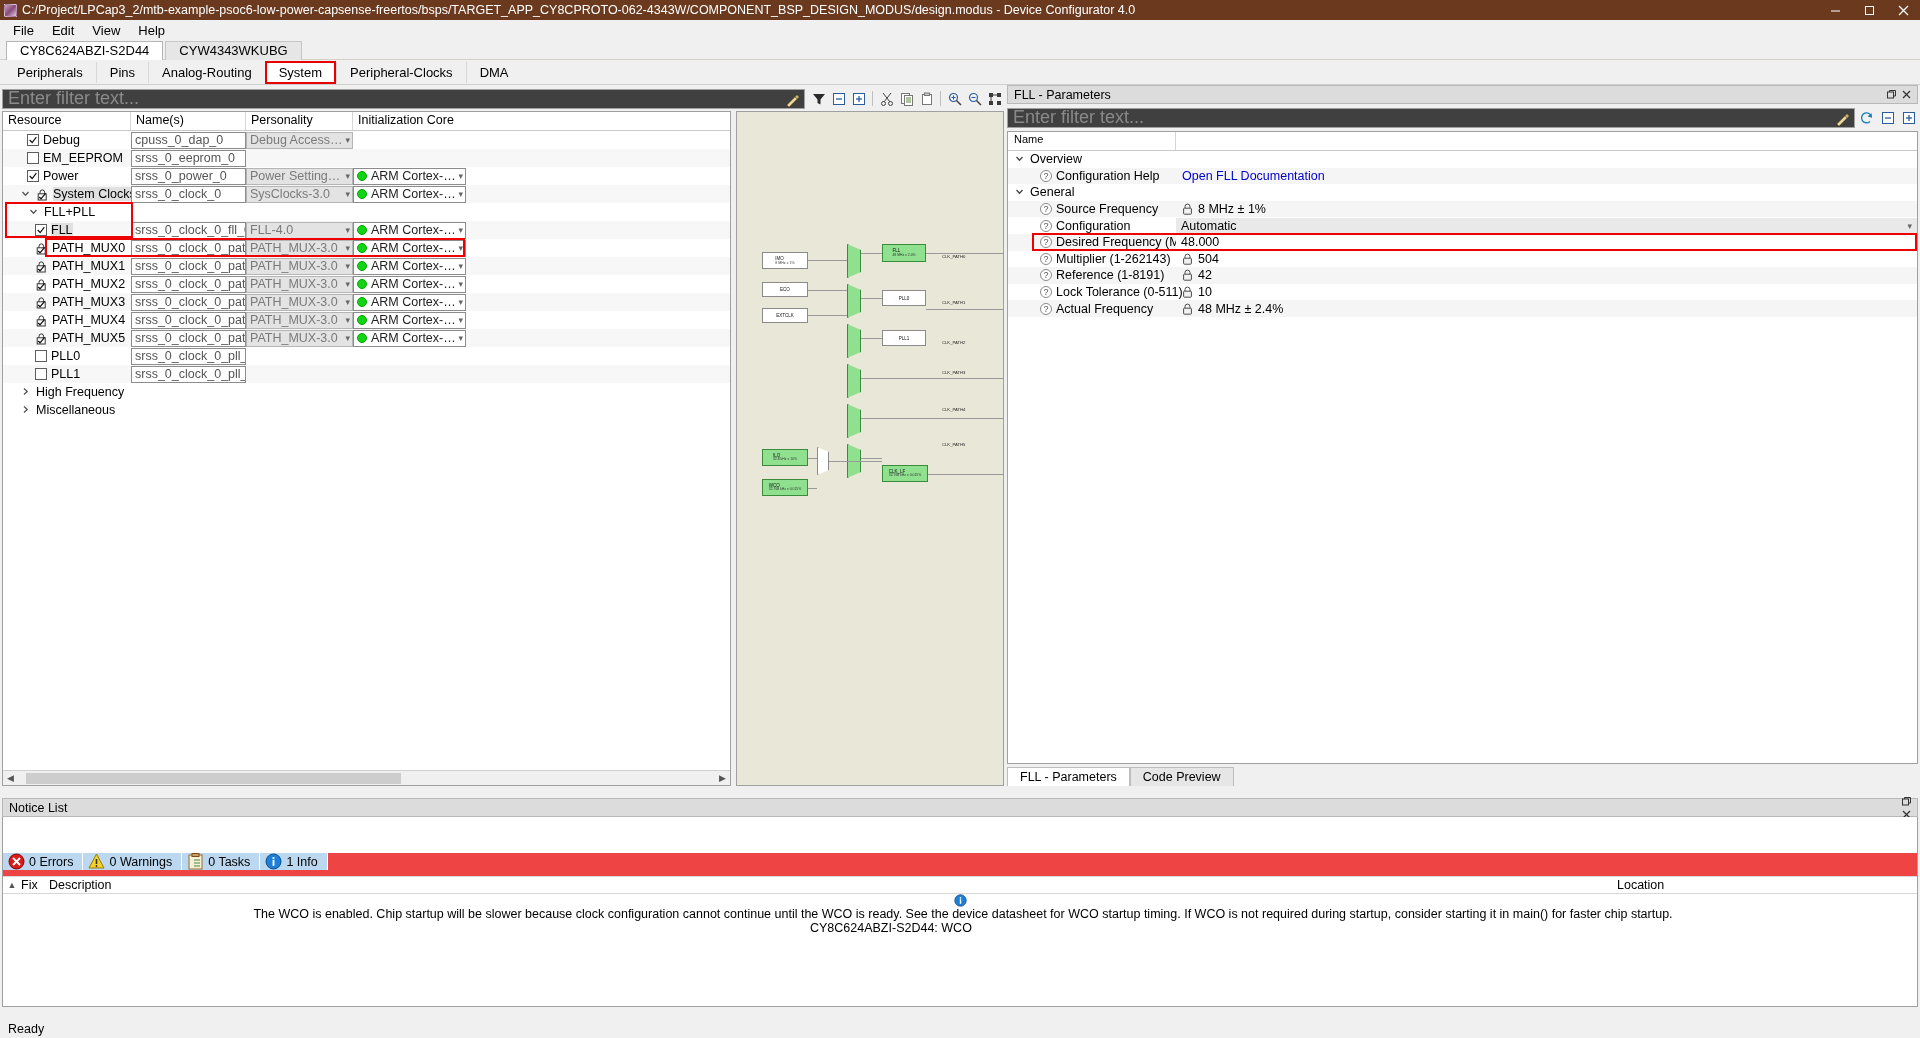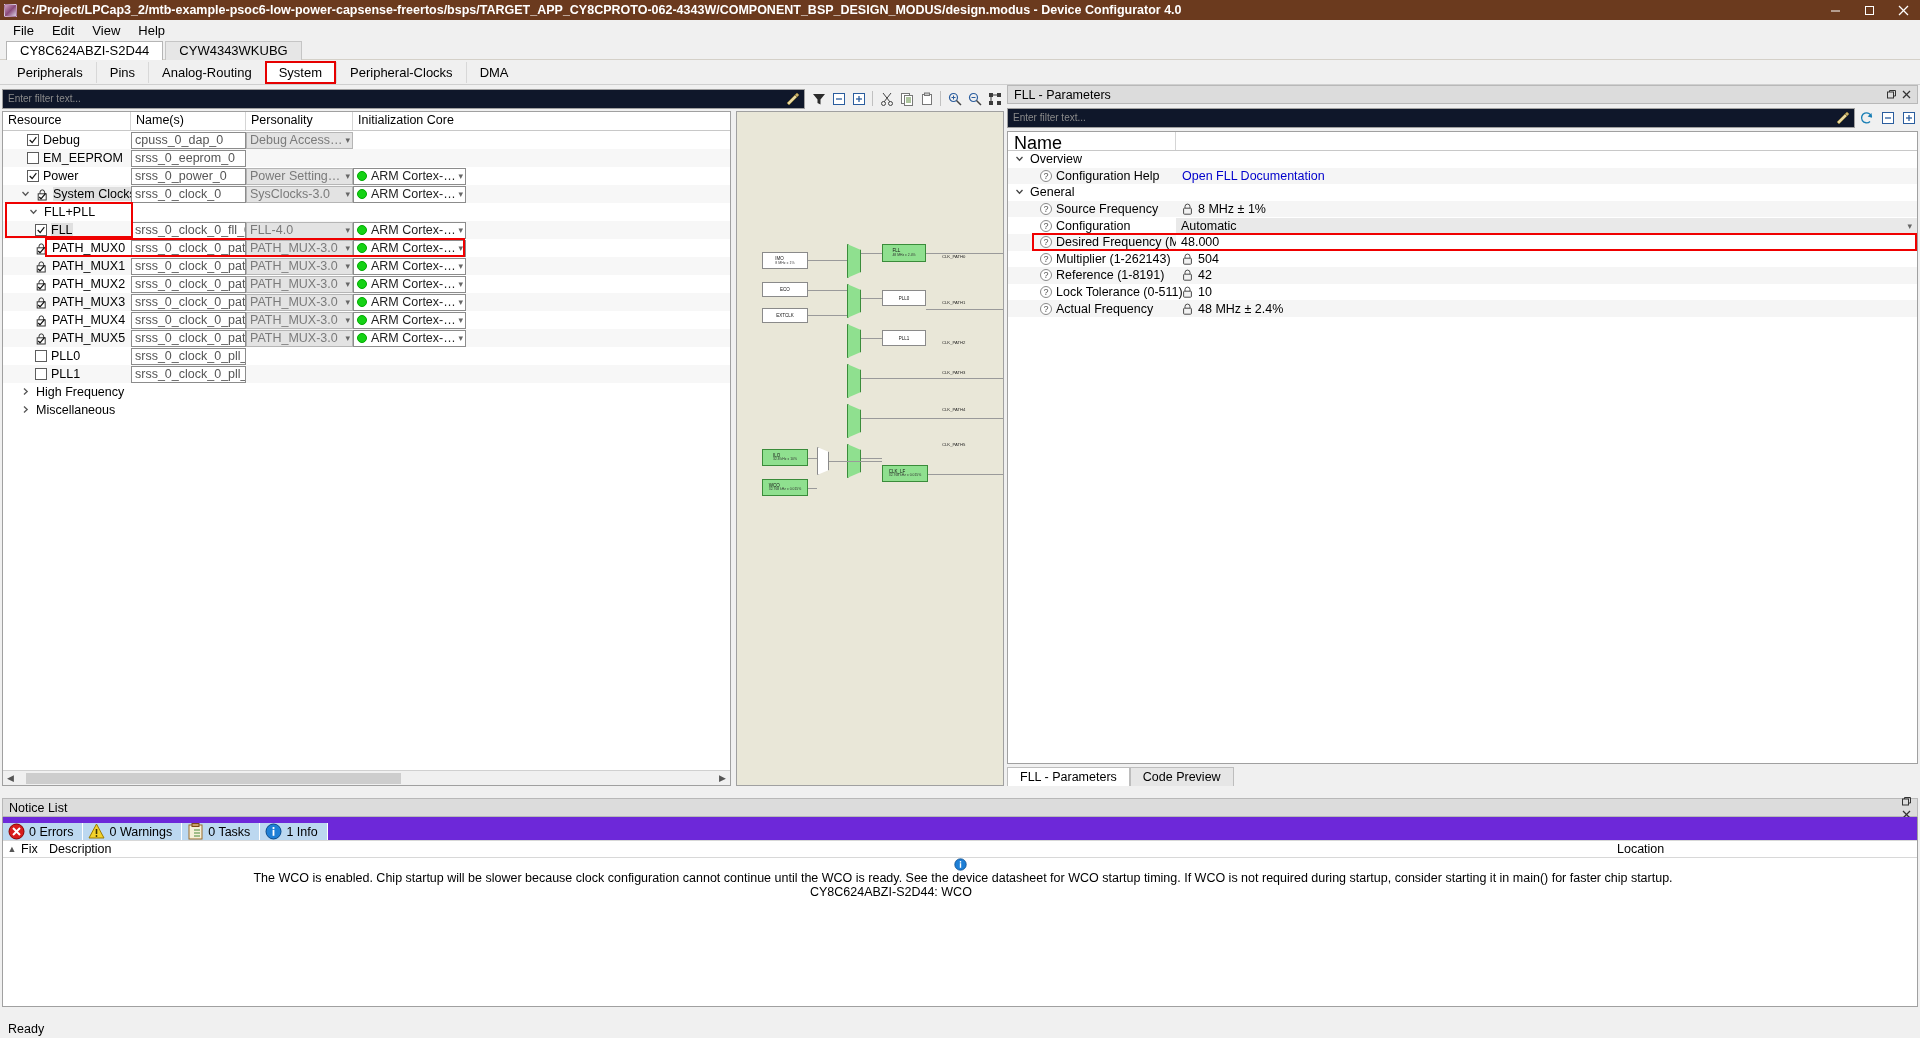--- a/index.html
+++ b/index.html
@@ -18,21 +18,21 @@
   .titlebar {
     height: 20px; background: #6b3a1e; color: #fff;
     display: flex; align-items: center; font-size: 12.5px;
     flex: 0 0 20px; position: relative;
   }
   .titlebar .tb-icon {
     width: 13px; height: 13px; margin: 0 5px 0 4px;
     background: linear-gradient(135deg,#cfa0c0 0%, #8a4a7a 50%, #d8d0e0 100%);
     border: 1px solid #fff3; flex:0 0 13px;
   }
-  .titlebar .tb-title { white-space: nowrap; overflow: hidden; font-weight: bold; }
+  .titlebar .tb-title { white-space: nowrap; overflow: hidden; }
   .titlebar .tb-buttons { position: absolute; right: 0; top: 0; height: 20px; display: flex; }
   .titlebar .tb-btn {
     width: 34px; height: 20px; display: flex; align-items: center; justify-content: center;
     color: #fff; font-size: 12px; line-height: 1;
   }
   .titlebar .tb-btn svg { display:block; }
 
   
   .menubar {
     height: 21px; background: #f0f0f0; display: flex; align-items: center;
@@ -64,22 +64,22 @@
   }
 
   
   .body { flex: 1 1 auto; display: flex; min-height: 0; padding: 0 2px; }
   .leftpane { width: 1002px; display: flex; flex-direction: column; min-width:0; }
   .rightpane { flex: 1 1 auto; display: flex; flex-direction: column; min-width:0; padding-left:3px;}
 
   
   .filterrow { display: flex; align-items: center; height: 21px; margin: 3px 0 2px 0; }
   .filterbox {
-    flex: 1 1 auto; height: 20px; border: 1px solid #a0a0a0; background: #0f172a;
-    display:flex; align-items:center; padding: 0 5px; color: #8a8a8a; font-size: 10px;
+    flex: 1 1 auto; height: 20px; border: 1px solid #a0a0a0; background: #404040;
+    display:flex; align-items:center; padding: 0 5px; color: #8a8a8a; font-size: 18px;
     position: relative;
   }
   .filterbox .pencil { position:absolute; right: 4px; top:2px; }
   .toolbar { display: flex; align-items: center; height: 21px; padding-left: 4px; gap: 1px; }
   .tbtn {
     width: 19px; height: 19px; display:flex; align-items:center; justify-content:center;
   }
   .tbsep { width: 1px; height: 15px; background: #c0c0c0; margin: 0 3px; }
 
   
@@ -146,21 +146,21 @@
     height: 19px; background: #dcdcdc; display:flex; align-items:center;
     padding-left: 6px; font-size: 12.5px; border:1px solid #b8b8b8; flex:0 0 19px;
     justify-content: space-between;
   }
   .panelhead .ph-btns { display:flex; gap:2px; padding-right:4px;}
   .ptoolrow { display:flex; align-items:center; height:21px; margin-top:3px; }
   .ptoolrow .filterbox { flex:1 1 auto; }
   .ptool { width:19px; height:19px; display:flex;align-items:center;justify-content:center; margin-left:2px;}
 
   .paramtable { flex:1 1 auto; border:1px solid #a0a0a0; background:#fff; margin-top:3px; display:flex; flex-direction:column; min-height:0; position:relative;}
-  .phead { display:flex; height:19px; border-bottom:1px solid #c8c8c8; font-size:18px; flex:0 0 19px;}
+  .phead { display:flex; height:19px; border-bottom:1px solid #c8c8c8; font-size:11px; flex:0 0 19px;}
   .phead .ph1 { width:168px; padding:1px 6px; border-right:1px solid #d5d5d5;}
   .phead .ph2 { flex:1 1 auto; padding:1px 6px;}
   .prow { display:flex; height:16.6px; align-items:center; font-size:12.5px;}
   .prow.alt { background:#f5f5f5; }
   .pname { width:168px; display:flex; align-items:center; gap:4px; padding-left:4px; white-space:nowrap;}
   .pval { flex:1 1 auto; display:flex; align-items:center; gap:5px; padding-left:6px; white-space:nowrap;}
   .qmark { width:12px; height:12px; border-radius:50%; border:1px solid #8a8a8a; color:#555;
            font-size:9px; display:flex; align-items:center; justify-content:center; flex:0 0 12px; background:#fff;}
   .padlock { width:11px; height:12px; flex:0 0 11px;}
   .link { color:#0000cc; }
@@ -172,21 +172,21 @@
   
   .rtabs { display:flex; height:20px; align-items:flex-end; margin-top:2px; flex:0 0 20px;}
   .rtab { padding:2px 12px; font-size:12.5px; border:1px solid #bdbdbd; border-bottom:none; background:#e6e6e6;}
   .rtab.active { background:#fff; }
 
   
   .noticewrap { flex: 0 0 auto; display:flex; flex-direction:column; padding: 12px 2px;}
   .noticehead { height:19px; background:#dcdcdc; border:1px solid #b8b8b8; display:flex;
                 align-items:center; padding-left:6px; font-size:12.5px; justify-content:space-between;}
   .noticebody { border:1px solid #a0a0a0; border-top:none; background:#fff; height:190px; display:flex; flex-direction:column;}
-  .badgebar { height:23px; background:#6d28d9; display:flex; align-items:flex-end; }
+  .badgebar { height:23px; background:#ef4444; display:flex; align-items:flex-start;margin-top:36px; }
   .badge { display:flex; align-items:center; gap:4px; padding:0 9px 0 5px; background:#bcd8f0;
            border-right:1px solid #fff; font-size:12.5px;}
   .notcols { display:flex; height:18px; align-items:center; border-top:1px solid #d8d8d8;
              border-bottom:1px solid #d8d8d8; font-size:12.5px; background:#fff;}
   .notcols .nc-caret { width:18px; text-align:center; color:#555; font-size:9px;}
   .notcols .nc-fix { width:28px; }
   .notcols .nc-desc { flex:1 1 auto; }
   .notcols .nc-loc { width:300px; }
   .notrow { display:flex; align-items:center; height:20px; font-size:12.5px;flex-direction:column; }
   .notrow .nr-ico { width:18px; display:flex; justify-content:center;}

